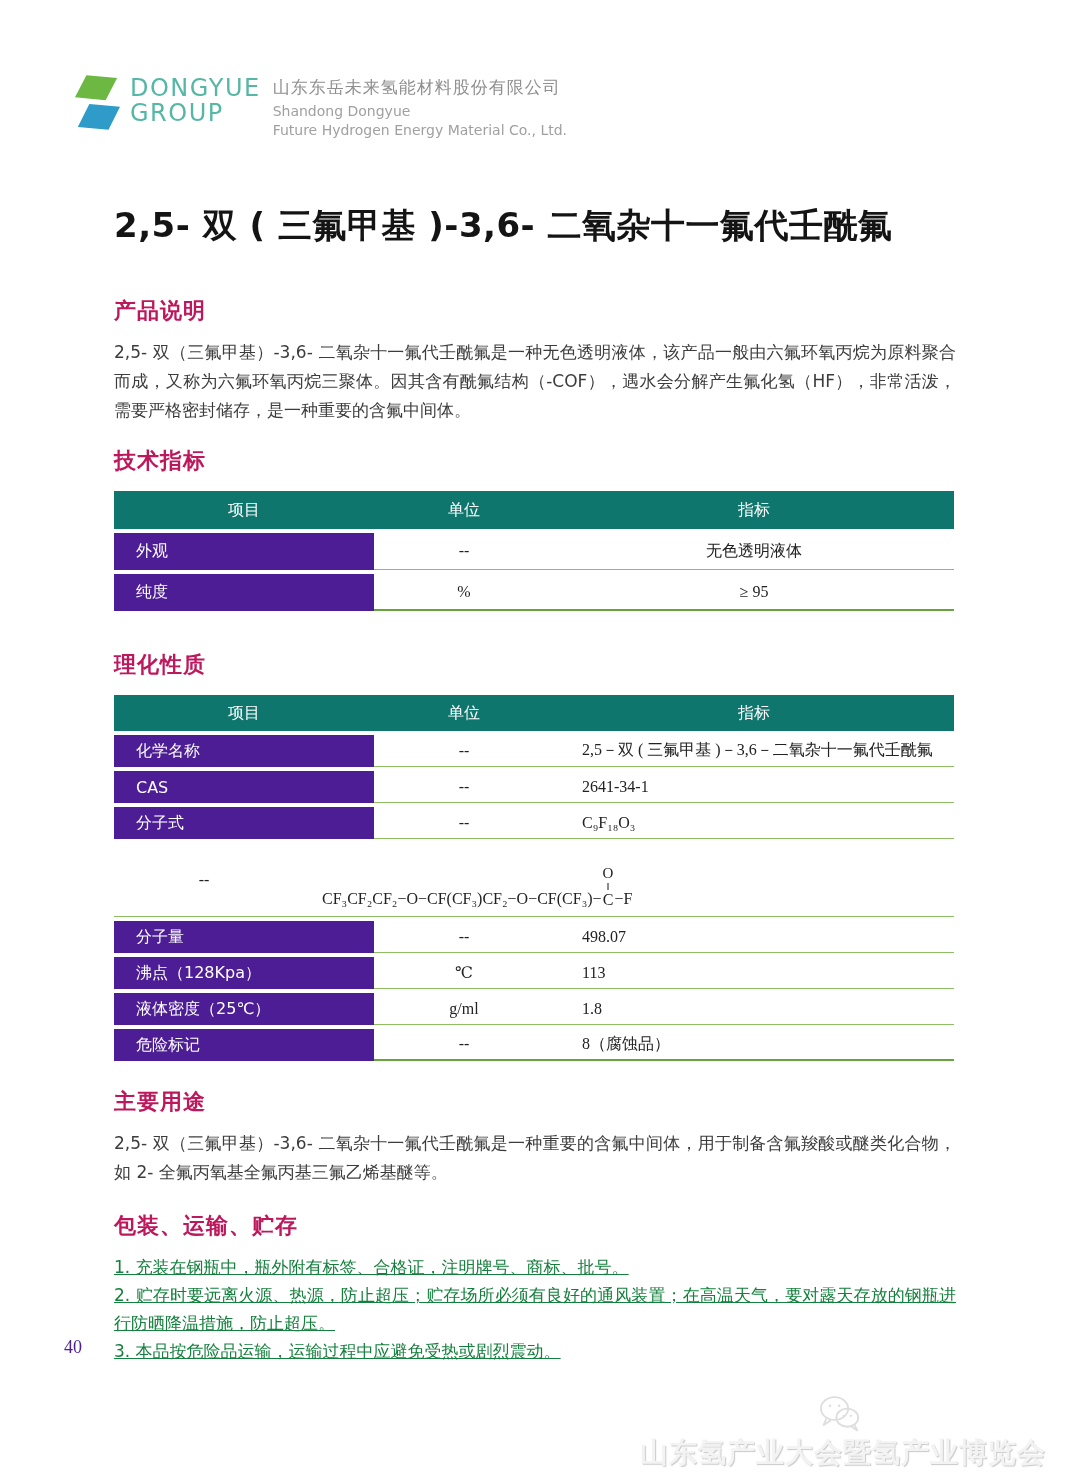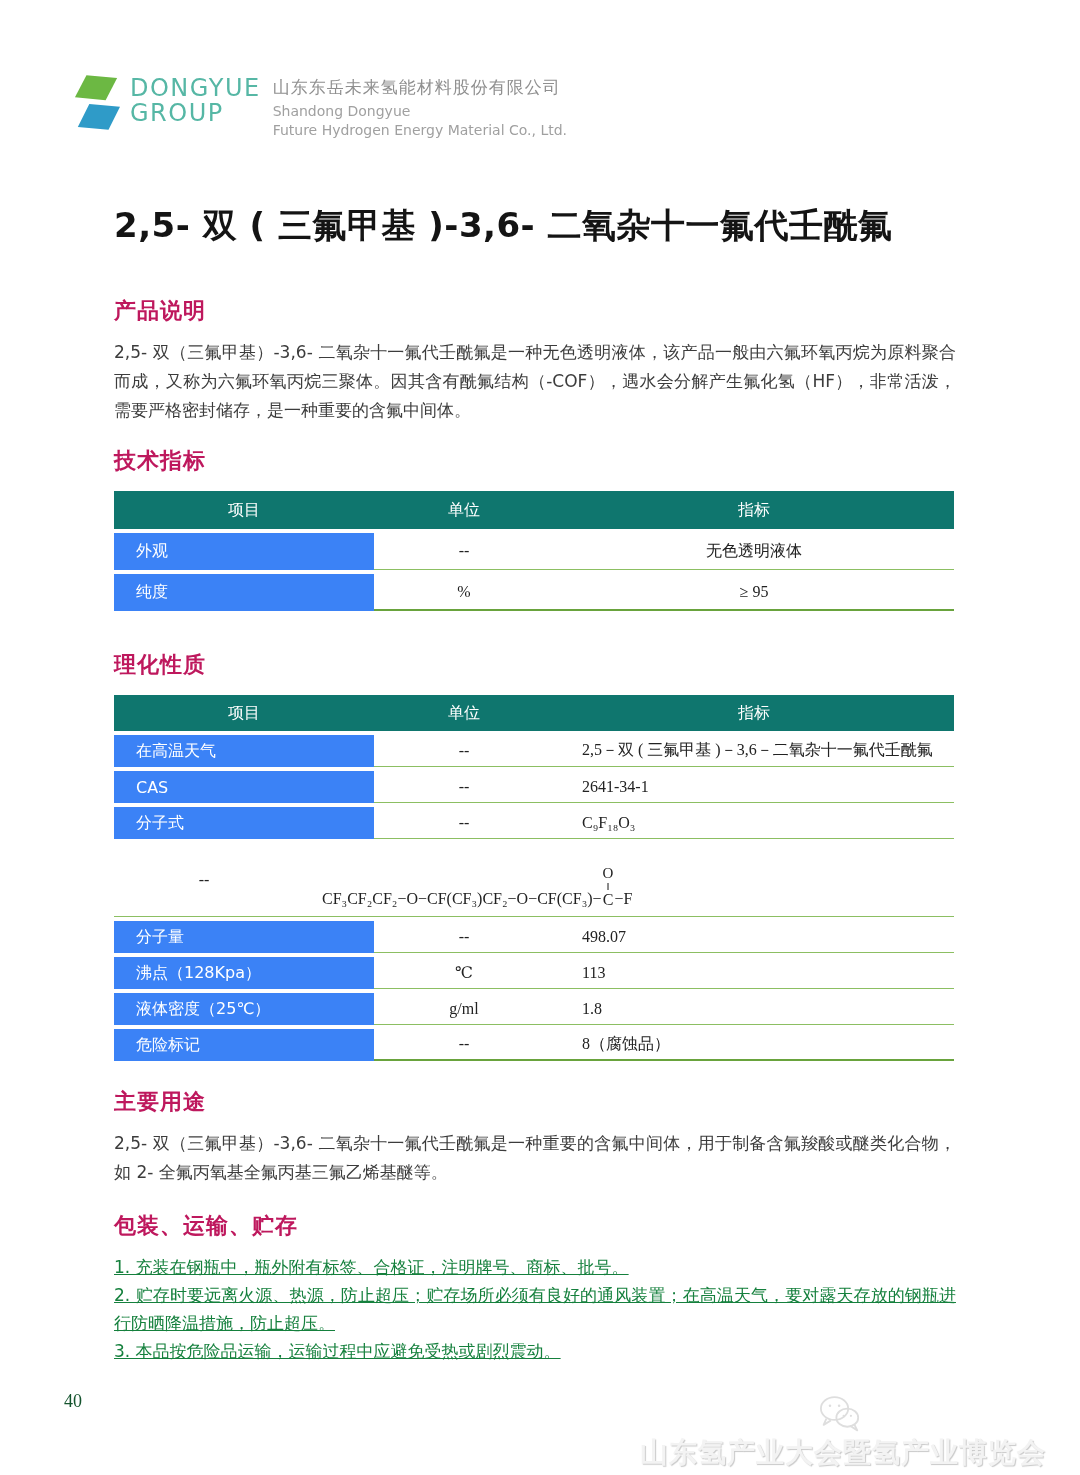--- a/index.html
+++ b/index.html
@@ -27,42 +27,42 @@
   h2.sec{font-size:22px;font-weight:bold;color:#be185d;margin:0;letter-spacing:1px;}
   p.body{font-size:17px;line-height:1.72;color:#3c3c3c;margin:0;text-align:justify;}
 
   
   .table{width:840px;}
   .thead{display:flex;background:#0f766e;color:#fff;align-items:center;font-size:16px;margin-bottom:4px;}
   .t1 .thead{height:38px;} .t2 .thead{height:36px;}
   .hc1{width:260px;text-align:center;} .hc2{width:180px;text-align:center;} .hc3{flex:1;text-align:center;}
   .trow{display:flex;margin-bottom:4px;}
   .trow:last-child{margin-bottom:0;}
-  .tlabel{width:260px;background:#3b82f6;color:#fff;display:flex;align-items:center;
+  .tlabel{width:260px;background:#4c1d95;color:#fff;display:flex;align-items:center;
           padding-left:22px;box-sizing:border-box;font-size:16px;flex:0 0 auto;}
   .tvals{flex:1;display:flex;align-items:center;border-bottom:1px solid #8cbf62;}
   .trow:last-child .tvals{border-bottom:2px solid #69a33d;}
   .tunit{width:180px;text-align:center;font-family:"Liberation Serif","DejaVu Serif",serif;font-size:16px;color:#222;align-self:center;}
   .tval{flex:1;font-family:"Liberation Serif","DejaVu Serif",serif;font-size:16px;color:#222;}
   .t1 .trow{height:37px;}
   .t1 .tval{text-align:center;}
   .t2 .trow{height:32px;}
   .t2 .tval{padding-left:28px;}
   .t2 .trow.tall{height:74px;}
   .t2 .trow.tall .tvals{align-items:flex-end;}
   .t2 .trow.tall .tval{padding-bottom:8px;}
   .formula{display:flex;align-items:flex-end;font-family:"Liberation Serif","DejaVu Serif",serif;font-size:16px;color:#222;}
   .cstack{display:inline-flex;flex-direction:column;align-items:center;line-height:1;margin:0 1px;}
   .cstack .fo{font-size:15px;} .cstack .fb{font-size:11px;line-height:0.8;margin:1px 0;}
 
   
   .plist div{font-size:17px;line-height:1.65;color:#15803d;text-align:justify;text-decoration:underline;}
 
   
-  .page-num{left:64px;top:1391px;font-size:18px;color:#14532d;font-family:"Liberation Serif","DejaVu Serif",serif;}
+  .page-num{left:64px;top:1337px;font-size:18px;color:#4c1d95;font-family:"Liberation Serif","DejaVu Serif",serif;}
   .watermark{right:34px;top:1394px;display:flex;align-items:center;flex-direction:column;}
   .wm-text{color:#f3f3f3;font-size:28px;font-weight:bold;letter-spacing:1px;
            text-shadow:1px 1px 1px #c9c9c9,-1px -1px 0 #ffffff;}
   .wm-icon{width:44px;height:40px;margin-right:6px;}
 </style>
 </head>
 <body>
 
 <div class="abs logo-row">
   <svg class="logo-mark" viewBox="0 0 48 60">
@@ -115,21 +115,21 @@
 <div class="abs section" style="top:650px;">
   <h2 class="sec">理化性质</h2>
   <div class="table t2" style="margin-top:15px;">
     <div class="thead">
       <div class="hc1">项目</div>
       <div class="hc2">单位</div>
       <div class="hc3">指标</div>
     </div>
 
     <div class="trow">
-      <div class="tlabel">在高温天气</div>
+      <div class="tlabel">化学名称</div>
       <div class="tvals">
         <div class="tunit">--</div>
         <div class="tval">2,5－双 ( 三氟甲基 )－3,6－二氧杂十一氟代壬酰氟</div>
       </div>
     </div>
 
     <div class="trow">
       <div class="tlabel">CAS</div>
       <div class="tvals">
         <div class="tunit">--</div>

